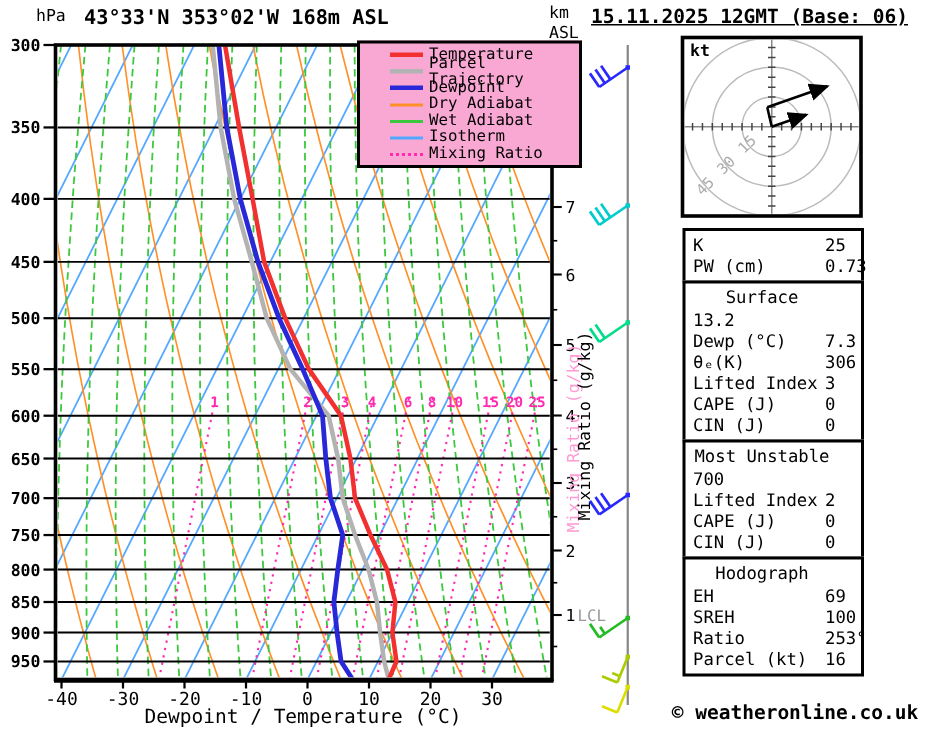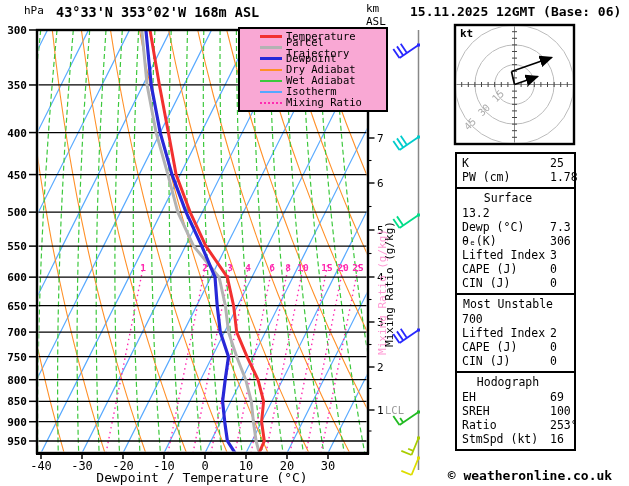--- a/index.html
+++ b/index.html
@@ -2,21 +2,21 @@
 <html><head>
 <meta charset="utf-8">
 <style>
   html,body{margin:0;padding:0;background:#fff;}
   .stage{position:relative;width:629px;height:486px;background:#fff;overflow:hidden;
          font-family:"DejaVu Sans Mono",monospace;color:#000;}
   .abs{position:absolute;white-space:pre;}
   .hdr-unit{left:12px;top:4px;font-size:11px;margin-left:12px;}
   .hdr-title{left:56px;top:4px;font-size:13.5px;font-weight:bold;}
   .hdr-km{left:366px;top:2px;font-size:11px;line-height:13px;}
-  .hdr-date{left:410px;top:4px;font-size:13px;font-weight:bold;}
+  .hdr-date{left:394px;top:4px;font-size:13px;font-weight:bold;text-decoration:underline;}
   .footer{left:446px;top:468px;width:168px;text-align:center;font-size:13px;font-weight:bold;}
   svg#chart{position:absolute;left:0;top:0;}
   .legend{position:absolute;left:238px;top:27px;width:126px;border:2px solid #000;
           background:#f9a8d4;padding:2px 0 2px 20px;z-index:5;}
   .lg-row{display:flex;align-items:center;height:11px;font-size:10.5px;line-height:11px;}
   .lg-sw{width:22px;margin-right:4px;flex:0 0 22px;}
   .tables{position:absolute;left:455px;top:152px;width:121px;z-index:5;}
   .sec{border:2px solid #000;background:#fff;padding:2px 0 3px 5px;box-sizing:border-box;}
   .sec + .sec{margin-top:-2px;}
   .thead{text-align:center;font-size:11.5px;height:15px;line-height:15px;padding-right:20px;}
@@ -352,21 +352,21 @@
       </div>
     </div>
   <div class="tables">
       <div class="sec">
         <div class="trow">
           <span class="tlbl">K</span>
           <span class="tval">25</span>
         </div>
         <div class="trow">
           <span class="tlbl">PW (cm)</span>
-          <span class="tval">1.78</span>
+          <span class="tval">0.73</span>
         </div>
       </div>
       <div class="sec">
         <div class="thead">Surface</div>
         <div class="trow">
           <span class="tval">13.2</span>
         </div>
         <div class="trow">
           <span class="tlbl">Dewp (°C)</span>
           <span class="tval">7.3</span>
@@ -414,20 +414,20 @@
         </div>
         <div class="trow">
           <span class="tlbl">SREH</span>
           <span class="tval">100</span>
         </div>
         <div class="trow">
           <span class="tlbl">Ratio</span>
           <span class="tval">253°</span>
         </div>
         <div class="trow">
-          <span class="tlbl">StmSpd (kt)</span>
+          <span class="tlbl">Parcel (kt)</span>
           <span class="tval">16</span>
         </div>
       </div>
     </div>
 
   <div class="abs footer">© weatheronline.co.uk</div>
 </div>
 
 </body></html>

